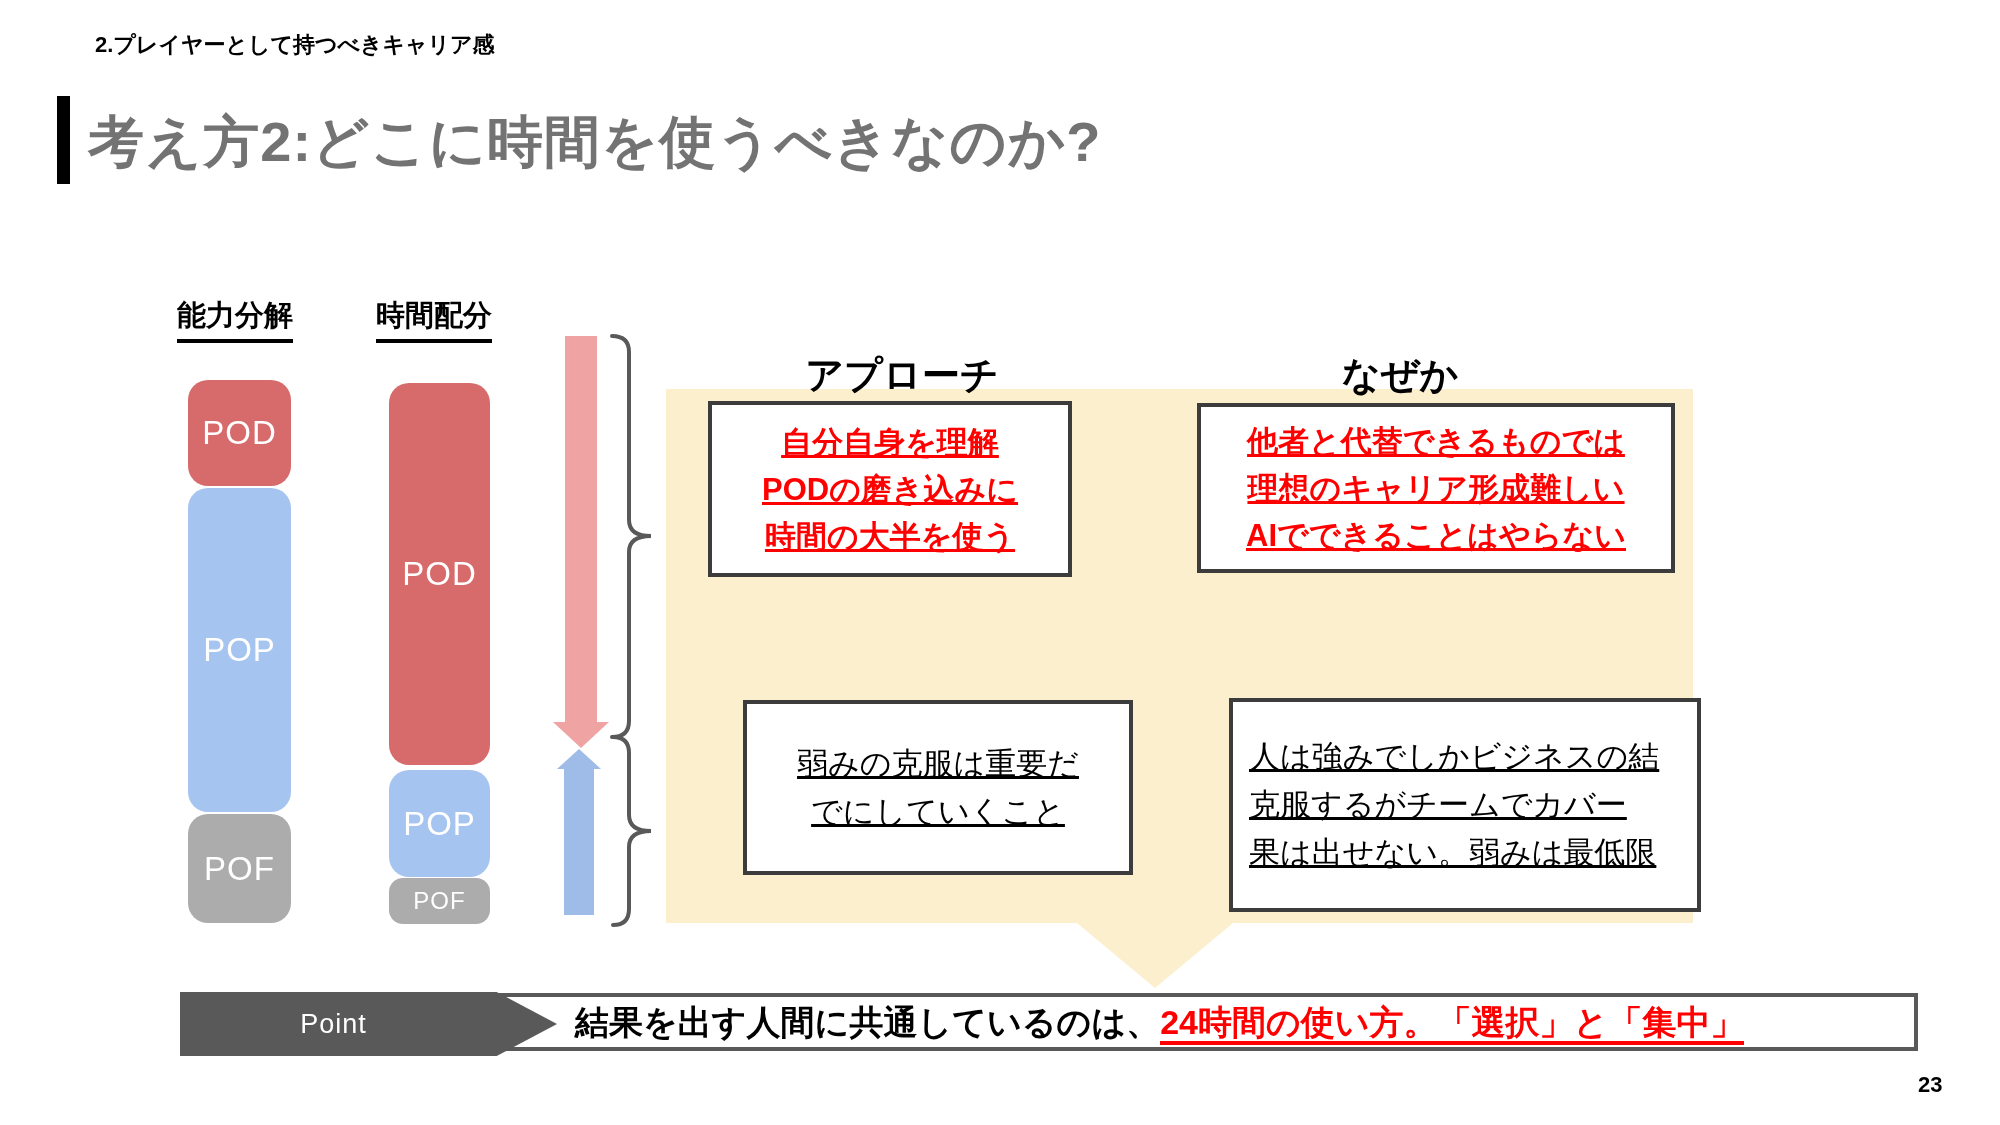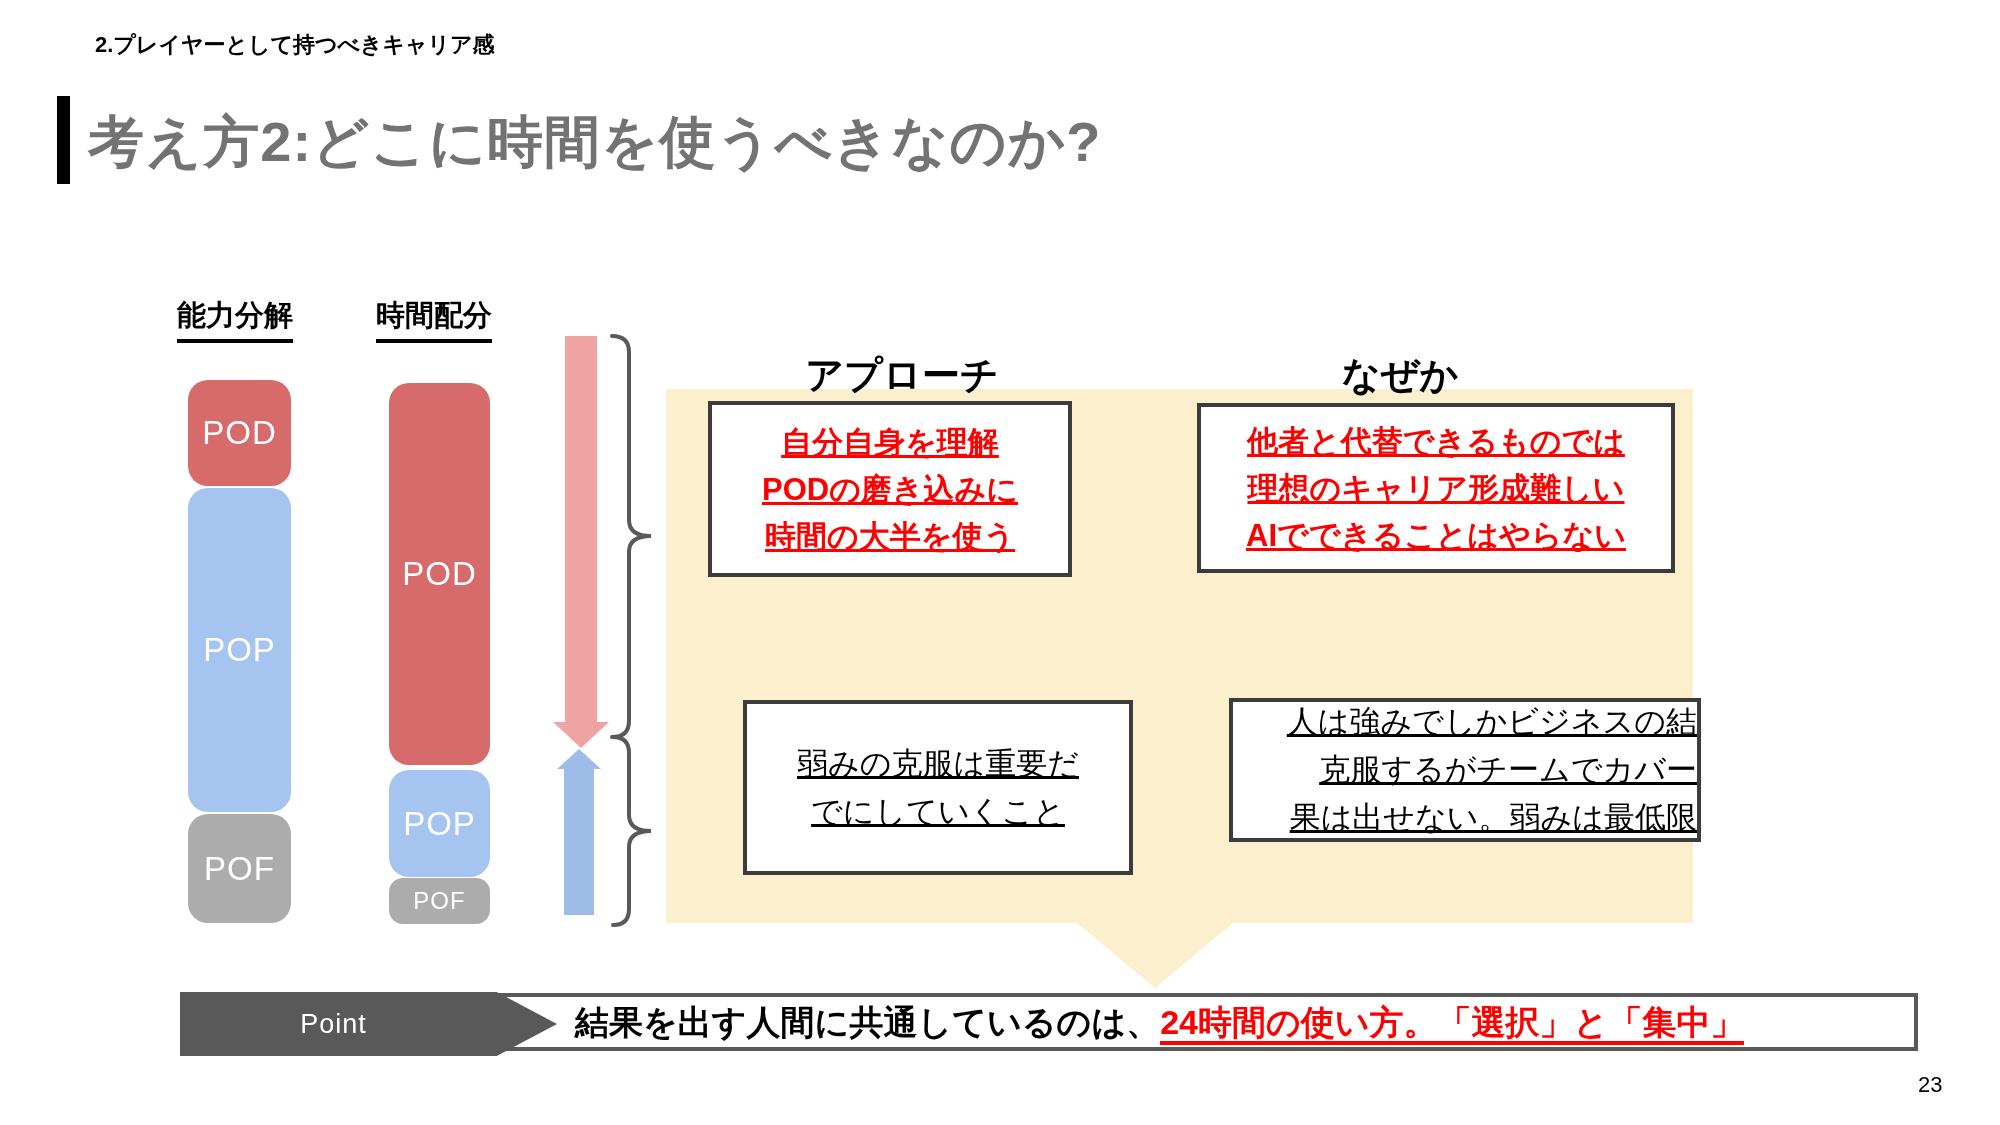--- a/index.html
+++ b/index.html
@@ -59,35 +59,35 @@
   
   .tbox{background:#fff;border:4px solid #3C3C3C;box-sizing:border-box;
         display:flex;flex-direction:column;justify-content:center;text-align:center;text-decoration:underline;}
   .tbox .line{line-height:47px;}
   .box-red{color:#FF0000;font-weight:bold;font-size:31px;}
   .box-black{color:#000;font-size:31px;margin-left:31px;}
   .box1{left:708px;top:401px;width:364px;height:176px;}
   .box2{left:1197px;top:403px;width:478px;height:170px;}
   .box3{left:712px;top:700px;width:390px;height:175px;}
   .box3 .line{line-height:48px;}
-  .box4{left:1198px;top:698px;width:472px;height:144px;text-align:right;padding-left:16px;}
+  .box4{left:1198px;top:698px;width:472px;height:214px;text-align:left;padding-left:16px;}
   .box4 .line{line-height:48px;}
 
   
   .point-bar{left:180px;top:993px;width:1738px;height:58px;background:#fff;
     border:4px solid #595959;box-sizing:border-box;}
   .point-pentagon{left:180px;top:992px;width:377px;height:64px;background:#595959;
     clip-path:polygon(0 0,84% 0,100% 50%,84% 100%,0 100%);
     display:flex;align-items:center;justify-content:center;padding-right:70px;box-sizing:border-box;
     color:#fff;font-size:27px;letter-spacing:1px;}
   .point-text{left:575px;top:993px;height:58px;line-height:58px;font-size:34px;font-weight:bold;white-space:nowrap;}
   .point-text .lead{color:#000;}
   .point-text .hl{color:#FF0000;border-bottom:4px solid #FF0000;padding-bottom:0px;}
 
-  .page-number{left:1918px;top:1072px;font-size:22px;font-weight:normal;color:#000;}
+  .page-number{left:1918px;top:1072px;font-size:22px;font-weight:bold;color:#000;}
 </style>
 </head>
 <body>
 
 <div class="abs eyebrow">2.プレイヤーとして持つべきキャリア感</div>
 <div class="abs title-bar"></div>
 <div class="abs page-title">考え方2:どこに時間を使うべきなのか?</div>
 
 <div class="abs col-heading heading-ability"><span>能力分解</span></div>
 <div class="abs col-heading heading-time"><span>時間配分</span></div>

